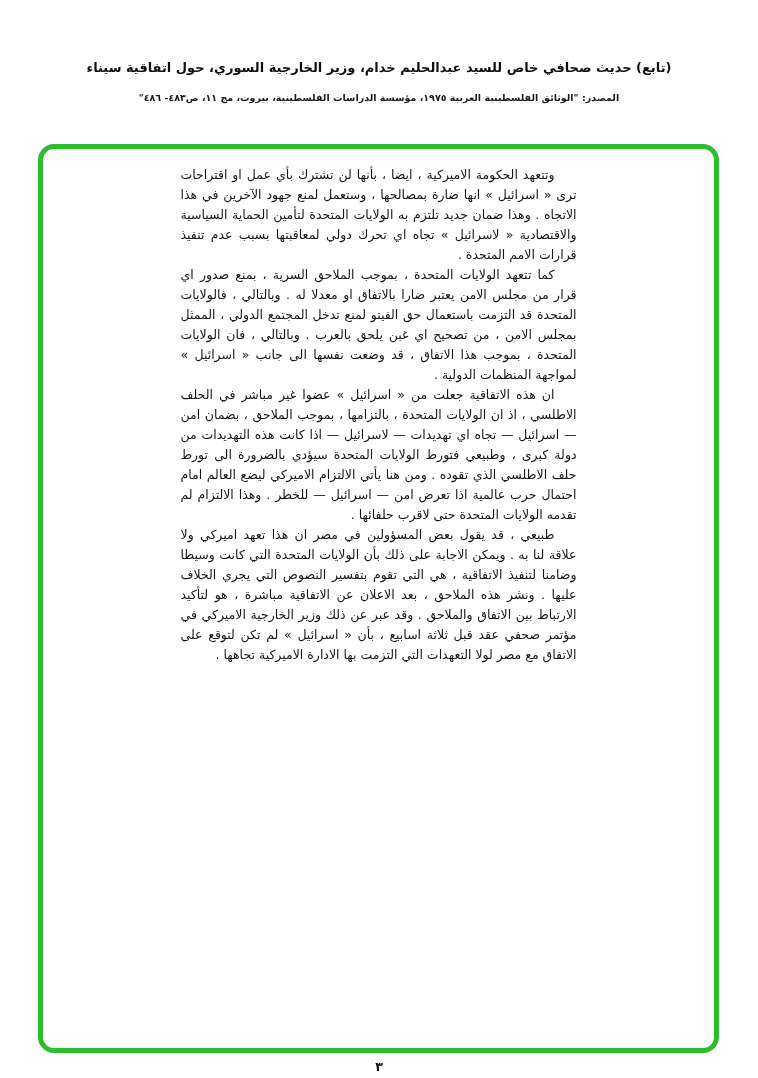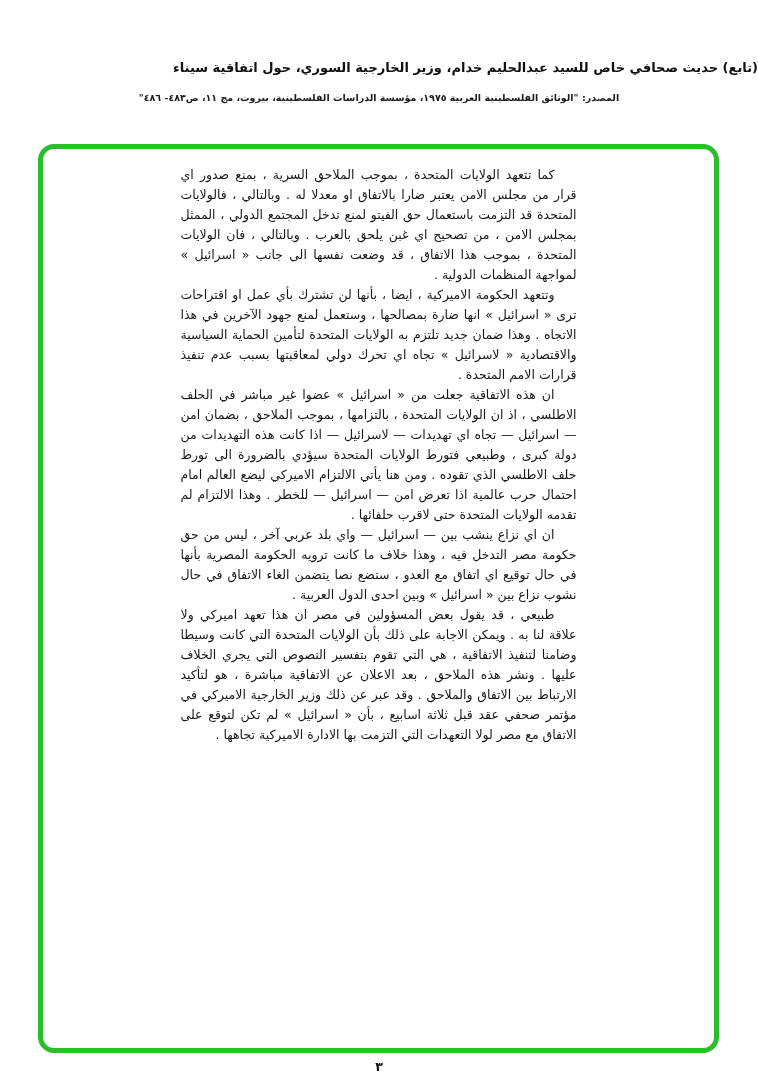--- a/index.html
+++ b/index.html
@@ -9,21 +9,21 @@
     width: 758px;
     height: 1078px;
     background: #ffffff;
     font-family: "DejaVu Sans", sans-serif;
     overflow: hidden;
   }
   .header-title {
     position: absolute;
     top: 60px;
     left: 0; right: 0;
-    text-align: right;
+    text-align: center;
     direction: rtl;
     font-size: 13px;
     font-weight: bold;
     color: #101010;
     letter-spacing: 0;
   }
   .source-line {
     position: absolute;
     top: 92px;
     left: 0; right: 0;
@@ -74,23 +74,22 @@
 <body>
 
 <div class="page">
 
   <div class="header-title">(تابع) حديث صحافي خاص للسيد عبدالحليم خدام، وزير الخارجية السوري، حول اتفاقية سيناء</div>
 
   <div class="source-line">المصدر: "الوثائق الفلسطينية العربية ١٩٧٥، مؤسسة الدراسات الفلسطينية، بيروت، مج ١١، ص٤٨٣- ٤٨٦"</div>
 
   <div class="green-box" style="border-color: rgb(43, 189, 43);">
     <div class="text-column">
+      <p>وتتعهد الحكومة الاميركية ، ايضا ، بأنها لن تشترك بأي عمل او اقتراحات ترى « اسرائيل » انها ضارة بمصالحها ، وستعمل لمنع جهود الآخرين في هذا الاتجاه . وهذا ضمان جديد تلتزم به الولايات المتحدة لتأمين الحماية السياسية والاقتصادية « لاسرائيل » تجاه اي تحرك دولي لمعاقبتها بسبب عدم تنفيذ قرارات الامم المتحدة .</p>
       <p>كما تتعهد الولايات المتحدة ، بموجب الملاحق السرية ، بمنع صدور اي قرار من مجلس الامن يعتبر ضارا بالاتفاق او معدلا له . وبالتالي ، فالولايات المتحدة قد التزمت باستعمال حق الفيتو لمنع تدخل المجتمع الدولي ، الممثل بمجلس الامن ، من تصحيح اي غبن يلحق بالعرب . وبالتالي ، فان الولايات المتحدة ، بموجب هذا الاتفاق ، قد وضعت نفسها الى جانب « اسرائيل » لمواجهة المنظمات الدولية .</p>
-      <p>وتتعهد الحكومة الاميركية ، ايضا ، بأنها لن تشترك بأي عمل او اقتراحات ترى « اسرائيل » انها ضارة بمصالحها ، وستعمل لمنع جهود الآخرين في هذا الاتجاه . وهذا ضمان جديد تلتزم به الولايات المتحدة لتأمين الحماية السياسية والاقتصادية « لاسرائيل » تجاه اي تحرك دولي لمعاقبتها بسبب عدم تنفيذ قرارات الامم المتحدة .</p>
       <p>ان هذه الاتفاقية جعلت من « اسرائيل » عضوا غير مباشر في الحلف الاطلسي ، اذ ان الولايات المتحدة ، بالتزامها ، بموجب الملاحق ، بضمان امن — اسرائيل — تجاه اي تهديدات — لاسرائيل — اذا كانت هذه التهديدات من دولة كبرى ، وطبيعي فتورط الولايات المتحدة سيؤدي بالضرورة الى تورط حلف الاطلسي الذي تقوده . ومن هنا يأتي الالتزام الاميركي ليضع العالم امام احتمال حرب عالمية اذا تعرض امن — اسرائيل — للخطر . وهذا الالتزام لم تقدمه الولايات المتحدة حتى لاقرب حلفائها .</p>
-      <p>ان اي نزاع ينشب بين — اسرائيل — واي بلد عربي آخر ، ليس من حق حكومة مصر التدخل فيه ، وهذا خلاف ما كانت ترويه الحكومة المصرية بأنها في حال توقيع اي اتفاق مع العدو ، ستضع نصا يتضمن الغاء الاتفاق في حال نشوب نزاع بين « اسرائيل » وبين احدى الدول العربية .</p>
       <p>طبيعي ، قد يقول بعض المسؤولين في مصر ان هذا تعهد اميركي ولا علاقة لنا به . ويمكن الاجابة على ذلك بأن الولايات المتحدة التي كانت وسيطا وضامنا لتنفيذ الاتفاقية ، هي التي تقوم بتفسير النصوص التي يجري الخلاف عليها . ونشر هذه الملاحق ، بعد الاعلان عن الاتفاقية مباشرة ، هو لتأكيد الارتباط بين الاتفاق والملاحق . وقد عبر عن ذلك وزير الخارجية الاميركي في مؤتمر صحفي عقد قبل ثلاثة اسابيع ، بأن « اسرائيل » لم تكن لتوقع على الاتفاق مع مصر لولا التعهدات التي التزمت بها الادارة الاميركية تجاهها .</p>
     </div>
   </div>
 
   <div class="page-number">٣</div>
 
 </div>
 
 </body></html>

